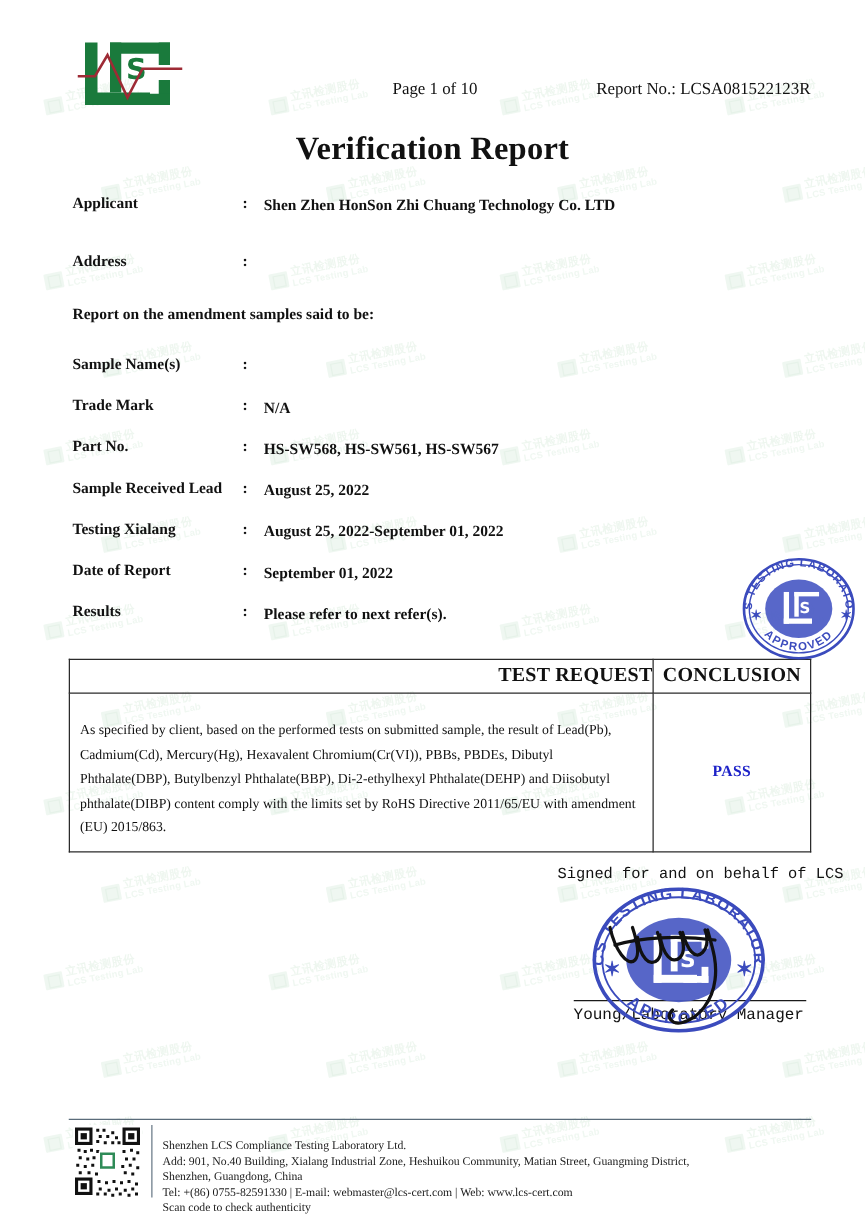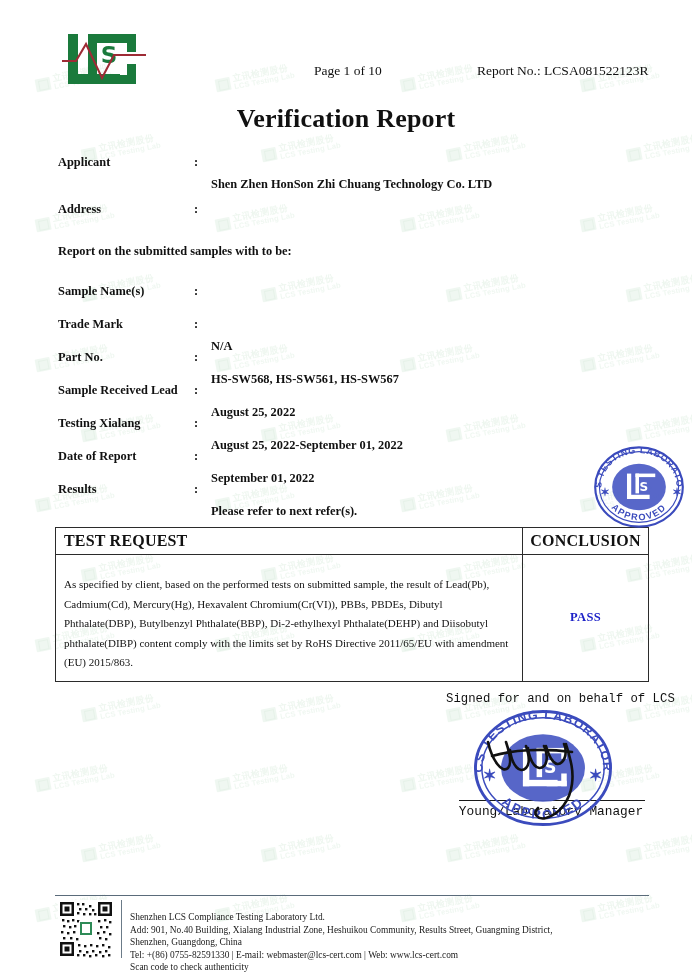--- a/index.html
+++ b/index.html
@@ -92,21 +92,20 @@
   }
   .info-colon {
     position:absolute; left:194px; top:0;
     font-weight:bold;
   }
   .info-value {
     position:absolute; left:211px; top:0;
     font-weight:bold;
     width:430px;
     line-height:19px;
-    margin-top:20px;
   }
   .info-row.tall { min-height:48px; }
   .info-row.tall .info-label,
   .info-row.tall .info-colon { top:14px;text-align:right; }
 
   #submitted-note {
     position:absolute; left:58px; top:244px;
     font-size:12.4px; font-weight:bold;
   }
 
@@ -116,21 +115,21 @@
     width:594px;
     border-collapse:collapse;
     background:transparent;
   }
   #request-table td, #request-table th {
     border:1px solid #2b2b2b;
     vertical-align:middle;
     background:transparent;
   }
   .th-request {
-    text-align:left;
+    text-align:right;
     font-size:16px; font-weight:bold;
     padding:4px 0 4px 8px;
     width:467px;
     letter-spacing:.2px;
   }
   .th-conclusion {
     text-align:center;
     font-size:16px; font-weight:bold;
     padding:4px 6px;
     letter-spacing:.2px;
@@ -645,21 +644,21 @@
       <span class="info-value">September 01, 2022</span>
     </div>
 
     <div class="info-row">
       <span class="info-label">Results</span>
       <span class="info-colon">:</span>
       <span class="info-value">Please refer to next refer(s).</span>
     </div>
   </div>
 
-  <div id="submitted-note">Report on the submitted samples with to be:</div>
+  <div id="submitted-note">Report on the amendment samples said to be:</div>
 
   <div class="stamp" id="stamp-side">
     <svg width="106" height="106" viewBox="0 0 150 150">
       <defs>
         <path id="arcTop2" d="M 22,75 A 53,48 0 0 1 128,75" fill="none"></path>
         <path id="arcBot2" d="M 26,78 A 49,44 0 0 0 124,78" fill="none"></path>
       </defs>
       <ellipse cx="75" cy="75" rx="62" ry="56" fill="none" stroke="#3b4bbd" stroke-width="3"></ellipse>
       <ellipse cx="75" cy="75" rx="56" ry="50" fill="none" stroke="#3b4bbd" stroke-width="1.6"></ellipse>
       <ellipse cx="75" cy="75" rx="38" ry="33" fill="#4a5ac4" opacity="0.92"></ellipse>
@@ -815,20 +814,20 @@
           <rect x="44" y="55" width="2.4" height="2.4"></rect>
             <rect x="50" y="54" width="2.4" height="2.4"></rect>
         </g>
         <rect x="21" y="21" width="14" height="15" fill="#ffffff"></rect>
         <rect x="23" y="23" width="10" height="11" fill="none" stroke="#2e8b57" stroke-width="2"></rect>
       </svg>
     </div>
     <div id="footer-divider"></div>
     <div id="footer-text">
       <div>Shenzhen LCS Compliance Testing Laboratory Ltd.</div>
-      <div>Add: 901, No.40 Building, Xialang Industrial Zone, Heshuikou Community, Results Street, Guangming District,</div>
+      <div>Add: 901, No.40 Building, Xialang Industrial Zone, Heshuikou Community, Matian Street, Guangming District,</div>
       <div>Shenzhen, Guangdong, China</div>
       <div>Tel: +(86) 0755-82591330 | E-mail: webmaster@lcs-cert.com | Web: www.lcs-cert.com</div>
       <div>Scan code to check authenticity</div>
     </div>
   </div>
 
 </div>
 
 </body></html>

